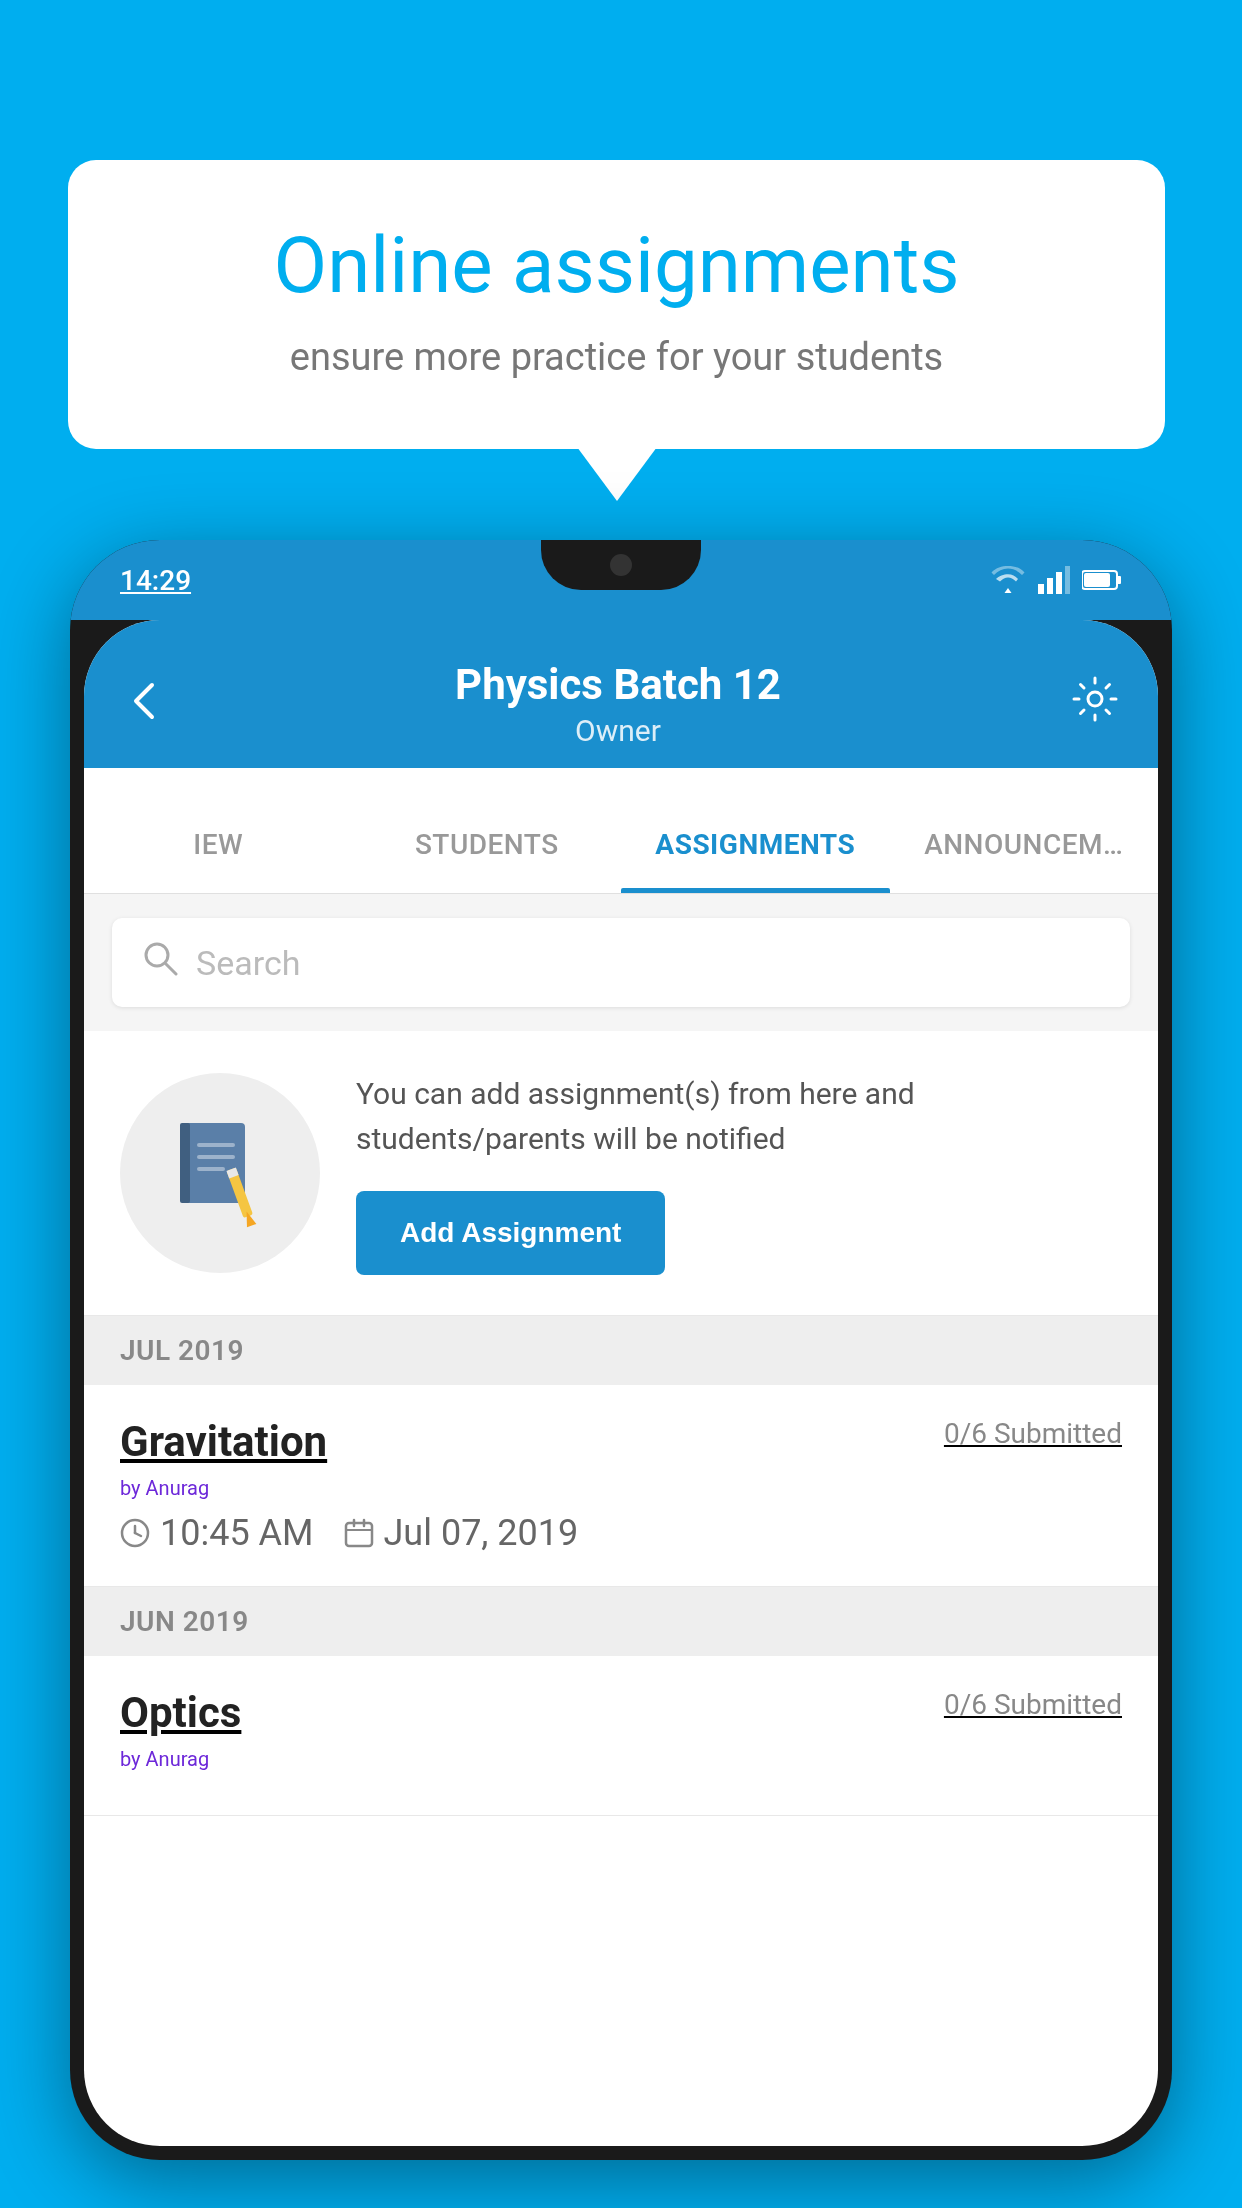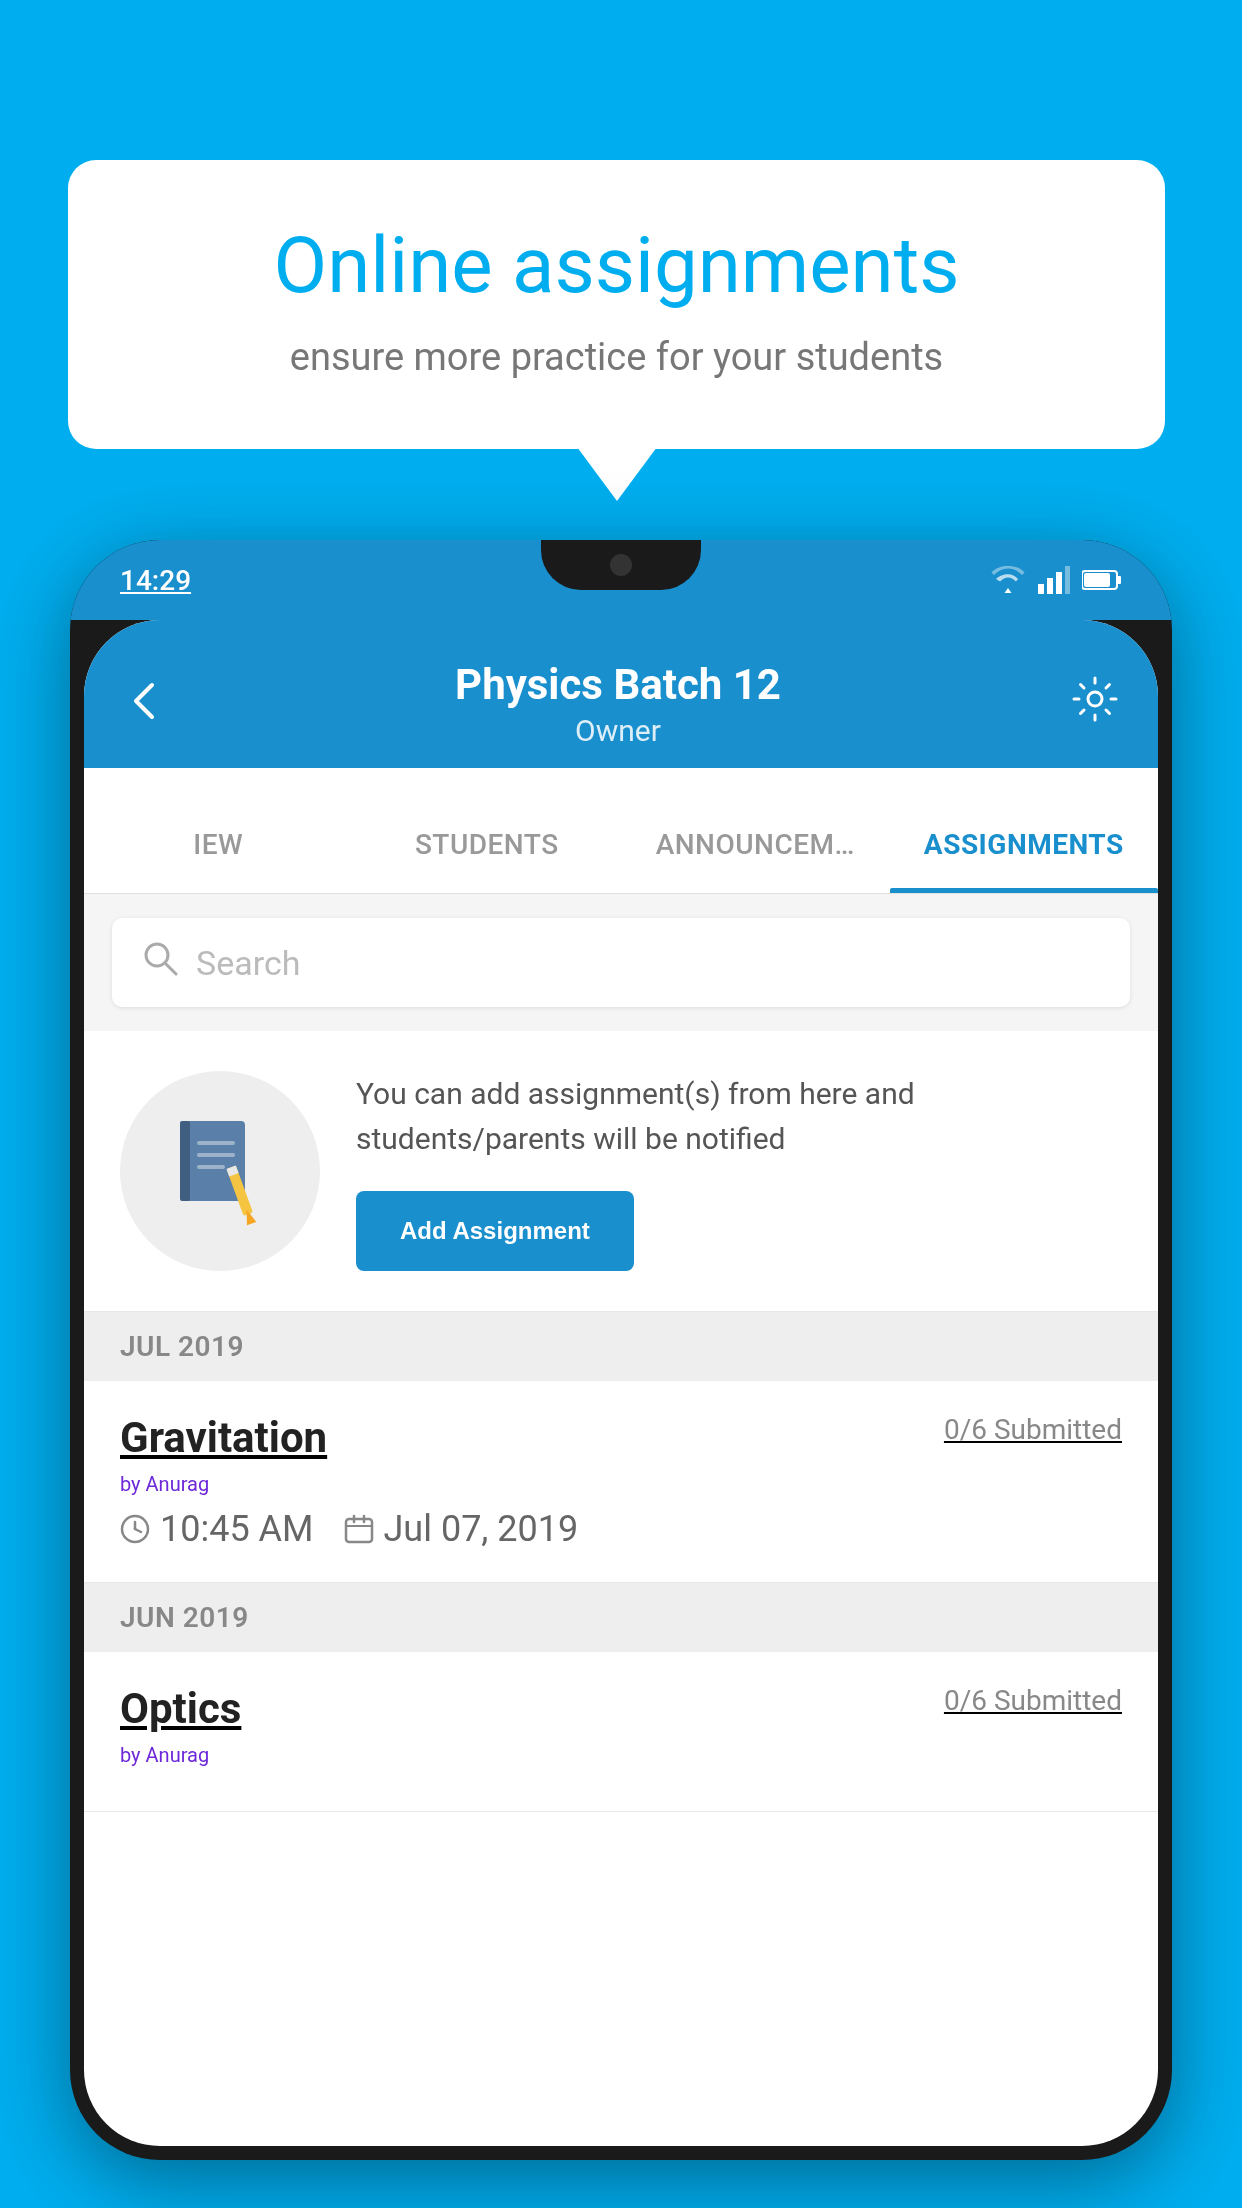--- a/index.html
+++ b/index.html
@@ -270,21 +270,21 @@
       line-height: 1.5;
       margin-bottom: 30px;
     }
 
     .add-assignment-btn {
       background: #1a8fce;
       color: white;
       border: none;
       border-radius: 8px;
       padding: 26px 44px;
-      font-size: 24px;
+      font-size: 28px;
       font-weight: 600;
       cursor: pointer;
       display: inline-block;
     }
 
     
     .section-header {
       background: #eeeeee;
       padding: 18px 36px;
       font-size: 28px;
@@ -401,25 +401,25 @@
         </div>
       </div>
 
       <div class="tabs-bar">
         <div class="tab">
           <span>IEW</span>
         </div>
         <div class="tab">
           <span>STUDENTS</span>
         </div>
+        <div class="tab active">
+          <span>ASSIGNMENTS</span>
+        </div>
         <div class="tab">
           <span>ANNOUNCEM…</span>
-        </div>
-        <div class="tab active">
-          <span>ASSIGNMENTS</span>
         </div>
       </div>
 
       <div class="search-bar-container">
         <div class="search-bar">
           <span class="search-icon-svg">
             <svg width="36" height="36" viewBox="0 0 36 36" fill="none">
               <circle cx="15" cy="15" r="11" stroke="#aaa" stroke-width="3"></circle>
               <line x1="24" y1="24" x2="34" y2="34" stroke="#aaa" stroke-width="3" stroke-linecap="round"></line>
             </svg>

